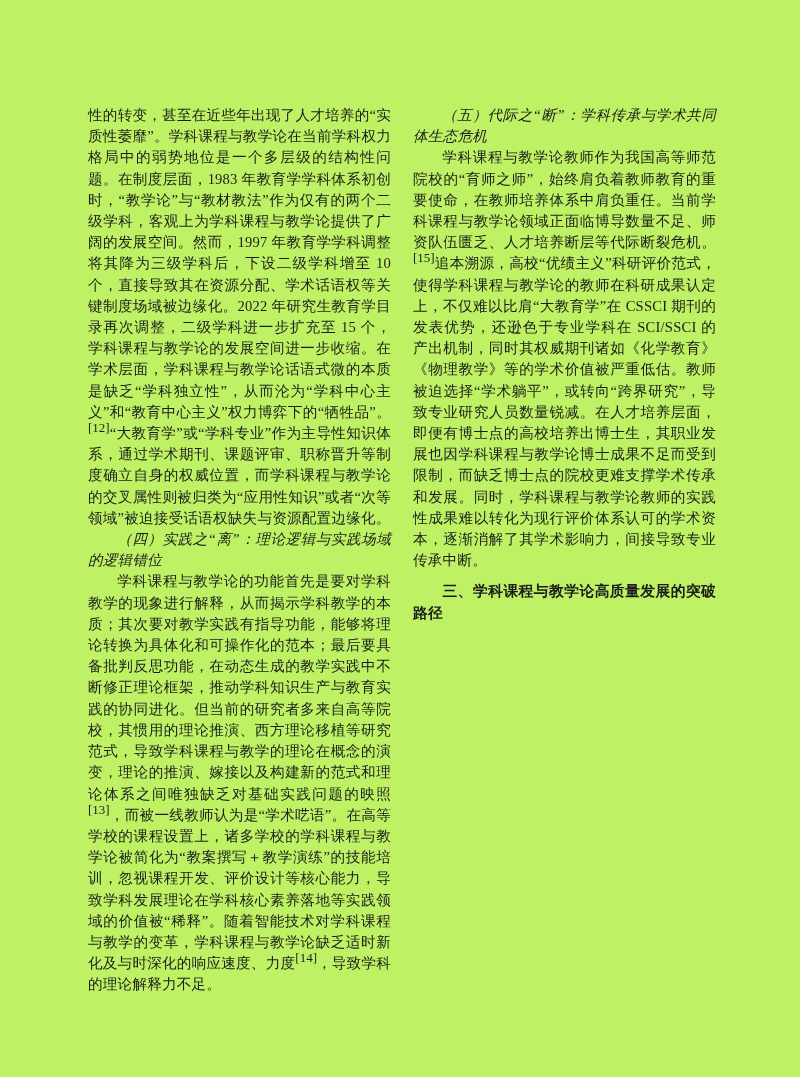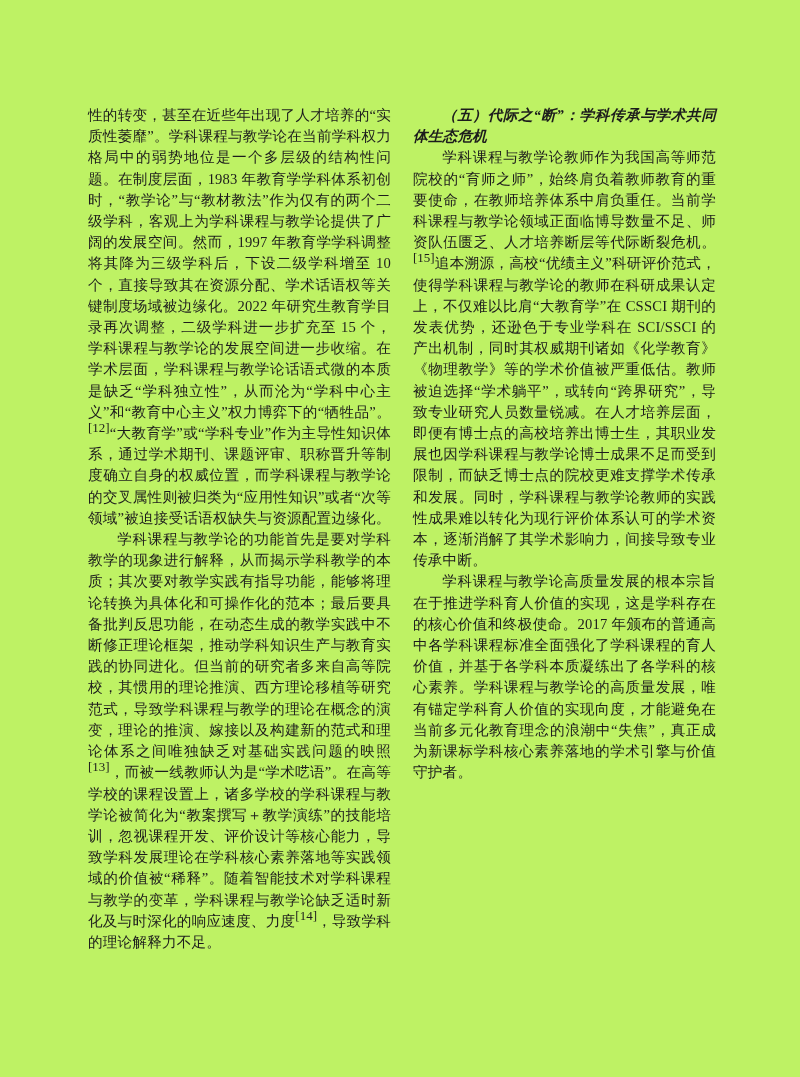--- a/index.html
+++ b/index.html
@@ -29,21 +29,21 @@
   .col-left  { left: 88px; }
   .col-right { left: 413px; }
 
   p.blk { margin: 0; padding: 0; }
   p.indent { text-indent: 2em; }
 
   
   p.subheading {
     text-indent: 2em;
     font-style: italic;
-    font-weight: 700;
+    font-weight: 400;
   }
 
   
   p.heading {
     font-family: "Liberation Sans", "DejaVu Sans", sans-serif;
     font-weight: 700;
     font-style: normal;
     text-indent: 2em;
     font-size: 14.8px;
     margin: 10px 0 8px 0;
@@ -69,20 +69,21 @@
     box-sizing: border-box;
     white-space: nowrap;
   }
 </style>
 </head>
 <body>
 
 <div class="page">
   <div class="col col-left">
       <p class="blk body">性的转变，甚至在近些年出现了人才培养的“实质性萎靡”。学科课程与教学论在当前学科权力格局中的弱势地位是一个多层级的结构性问题。在制度层面，1983 年教育学学科体系初创时，“教学论”与“教材教法”作为仅有的两个二级学科，客观上为学科课程与教学论提供了广阔的发展空间。然而，1997 年教育学学科调整将其降为三级学科后，下设二级学科增至 10 个，直接导致其在资源分配、学术话语权等关键制度场域被边缘化。2022 年研究生教育学目录再次调整，二级学科进一步扩充至 15 个，学科课程与教学论的发展空间进一步收缩。在学术层面，学科课程与教学论话语式微的本质是缺乏“学科独立性”，从而沦为“学科中心主义”和“教育中心主义”权力博弈下的“牺牲品”。<sup class="cite">[12]</sup>“大教育学”或“学科专业”作为主导性知识体系，通过学术期刊、课题评审、职称晋升等制度确立自身的权威位置，而学科课程与教学论的交叉属性则被归类为“应用性知识”或者“次等领域”被迫接受话语权缺失与资源配置边缘化。</p>
+      <p class="blk subheading indent">（四）实践之“离”：理论逻辑与实践场域的逻辑错位</p>
       <p class="blk body indent">学科课程与教学论的功能首先是要对学科教学的现象进行解释，从而揭示学科教学的本质；其次要对教学实践有指导功能，能够将理论转换为具体化和可操作化的范本；最后要具备批判反思功能，在动态生成的教学实践中不断修正理论框架，推动学科知识生产与教育实践的协同进化。但当前的研究者多来自高等院校，其惯用的理论推演、西方理论移植等研究范式，导致学科课程与教学的理论在概念的演变，理论的推演、嫁接以及构建新的范式和理论体系之间唯独缺乏对基础实践问题的映照<sup class="cite">[13]</sup>，而被一线教师认为是“学术呓语”。在高等学校的课程设置上，诸多学校的学科课程与教学论被简化为“教案撰写＋教学演练”的技能培训，忽视课程开发、评价设计等核心能力，导致学科发展理论在学科核心素养落地等实践领域的价值被“稀释”。随着智能技术对学科课程与教学的变革，学科课程与教学论缺乏适时新化及与时深化的响应速度、力度<sup class="cite">[14]</sup>，导致学科的理论解释力不足。</p>
     </div>
   <div class="col col-right">
       <p class="blk subheading indent">（五）代际之“断”：学科传承与学术共同体生态危机</p>
       <p class="blk body indent">学科课程与教学论教师作为我国高等师范院校的“育师之师”，始终肩负着教师教育的重要使命，在教师培养体系中肩负重任。当前学科课程与教学论领域正面临博导数量不足、师资队伍匮乏、人才培养断层等代际断裂危机。<sup class="cite">[15]</sup>追本溯源，高校“优绩主义”科研评价范式，使得学科课程与教学论的教师在科研成果认定上，不仅难以比肩“大教育学”在 CSSCI 期刊的发表优势，还逊色于专业学科在 SCI/SSCI 的产出机制，同时其权威期刊诸如《化学教育》《物理教学》等的学术价值被严重低估。教师被迫选择“学术躺平”，或转向“跨界研究”，导致专业研究人员数量锐减。在人才培养层面，即便有博士点的高校培养出博士生，其职业发展也因学科课程与教学论博士成果不足而受到限制，而缺乏博士点的院校更难支撑学术传承和发展。同时，学科课程与教学论教师的实践性成果难以转化为现行评价体系认可的学术资本，逐渐消解了其学术影响力，间接导致专业传承中断。</p>
-      <p class="blk body indent">学科课程与教学论高质量发展的根本宗旨在于推进学科育人价值的实现，这是学科存在的核心价值和终极使命。2017 年颁布的普通高中各学科课程标准全面强化了学科课程的育人价值，并基于各学科本质凝练出了各学科的核心素养。学科课程与教学论的高质量发展，唯有锚定学科育人价值的实现向度，才能避免在当前多元化教育理念的浪潮中“失焦”，真正成为新课标学科核心素养落地的学术引擎与价值守护者。</p>
+      <p class="blk heading indent">三、学科课程与教学论高质量发展的突破路径</p>
     </div>
 </div>
 
 </body></html>

